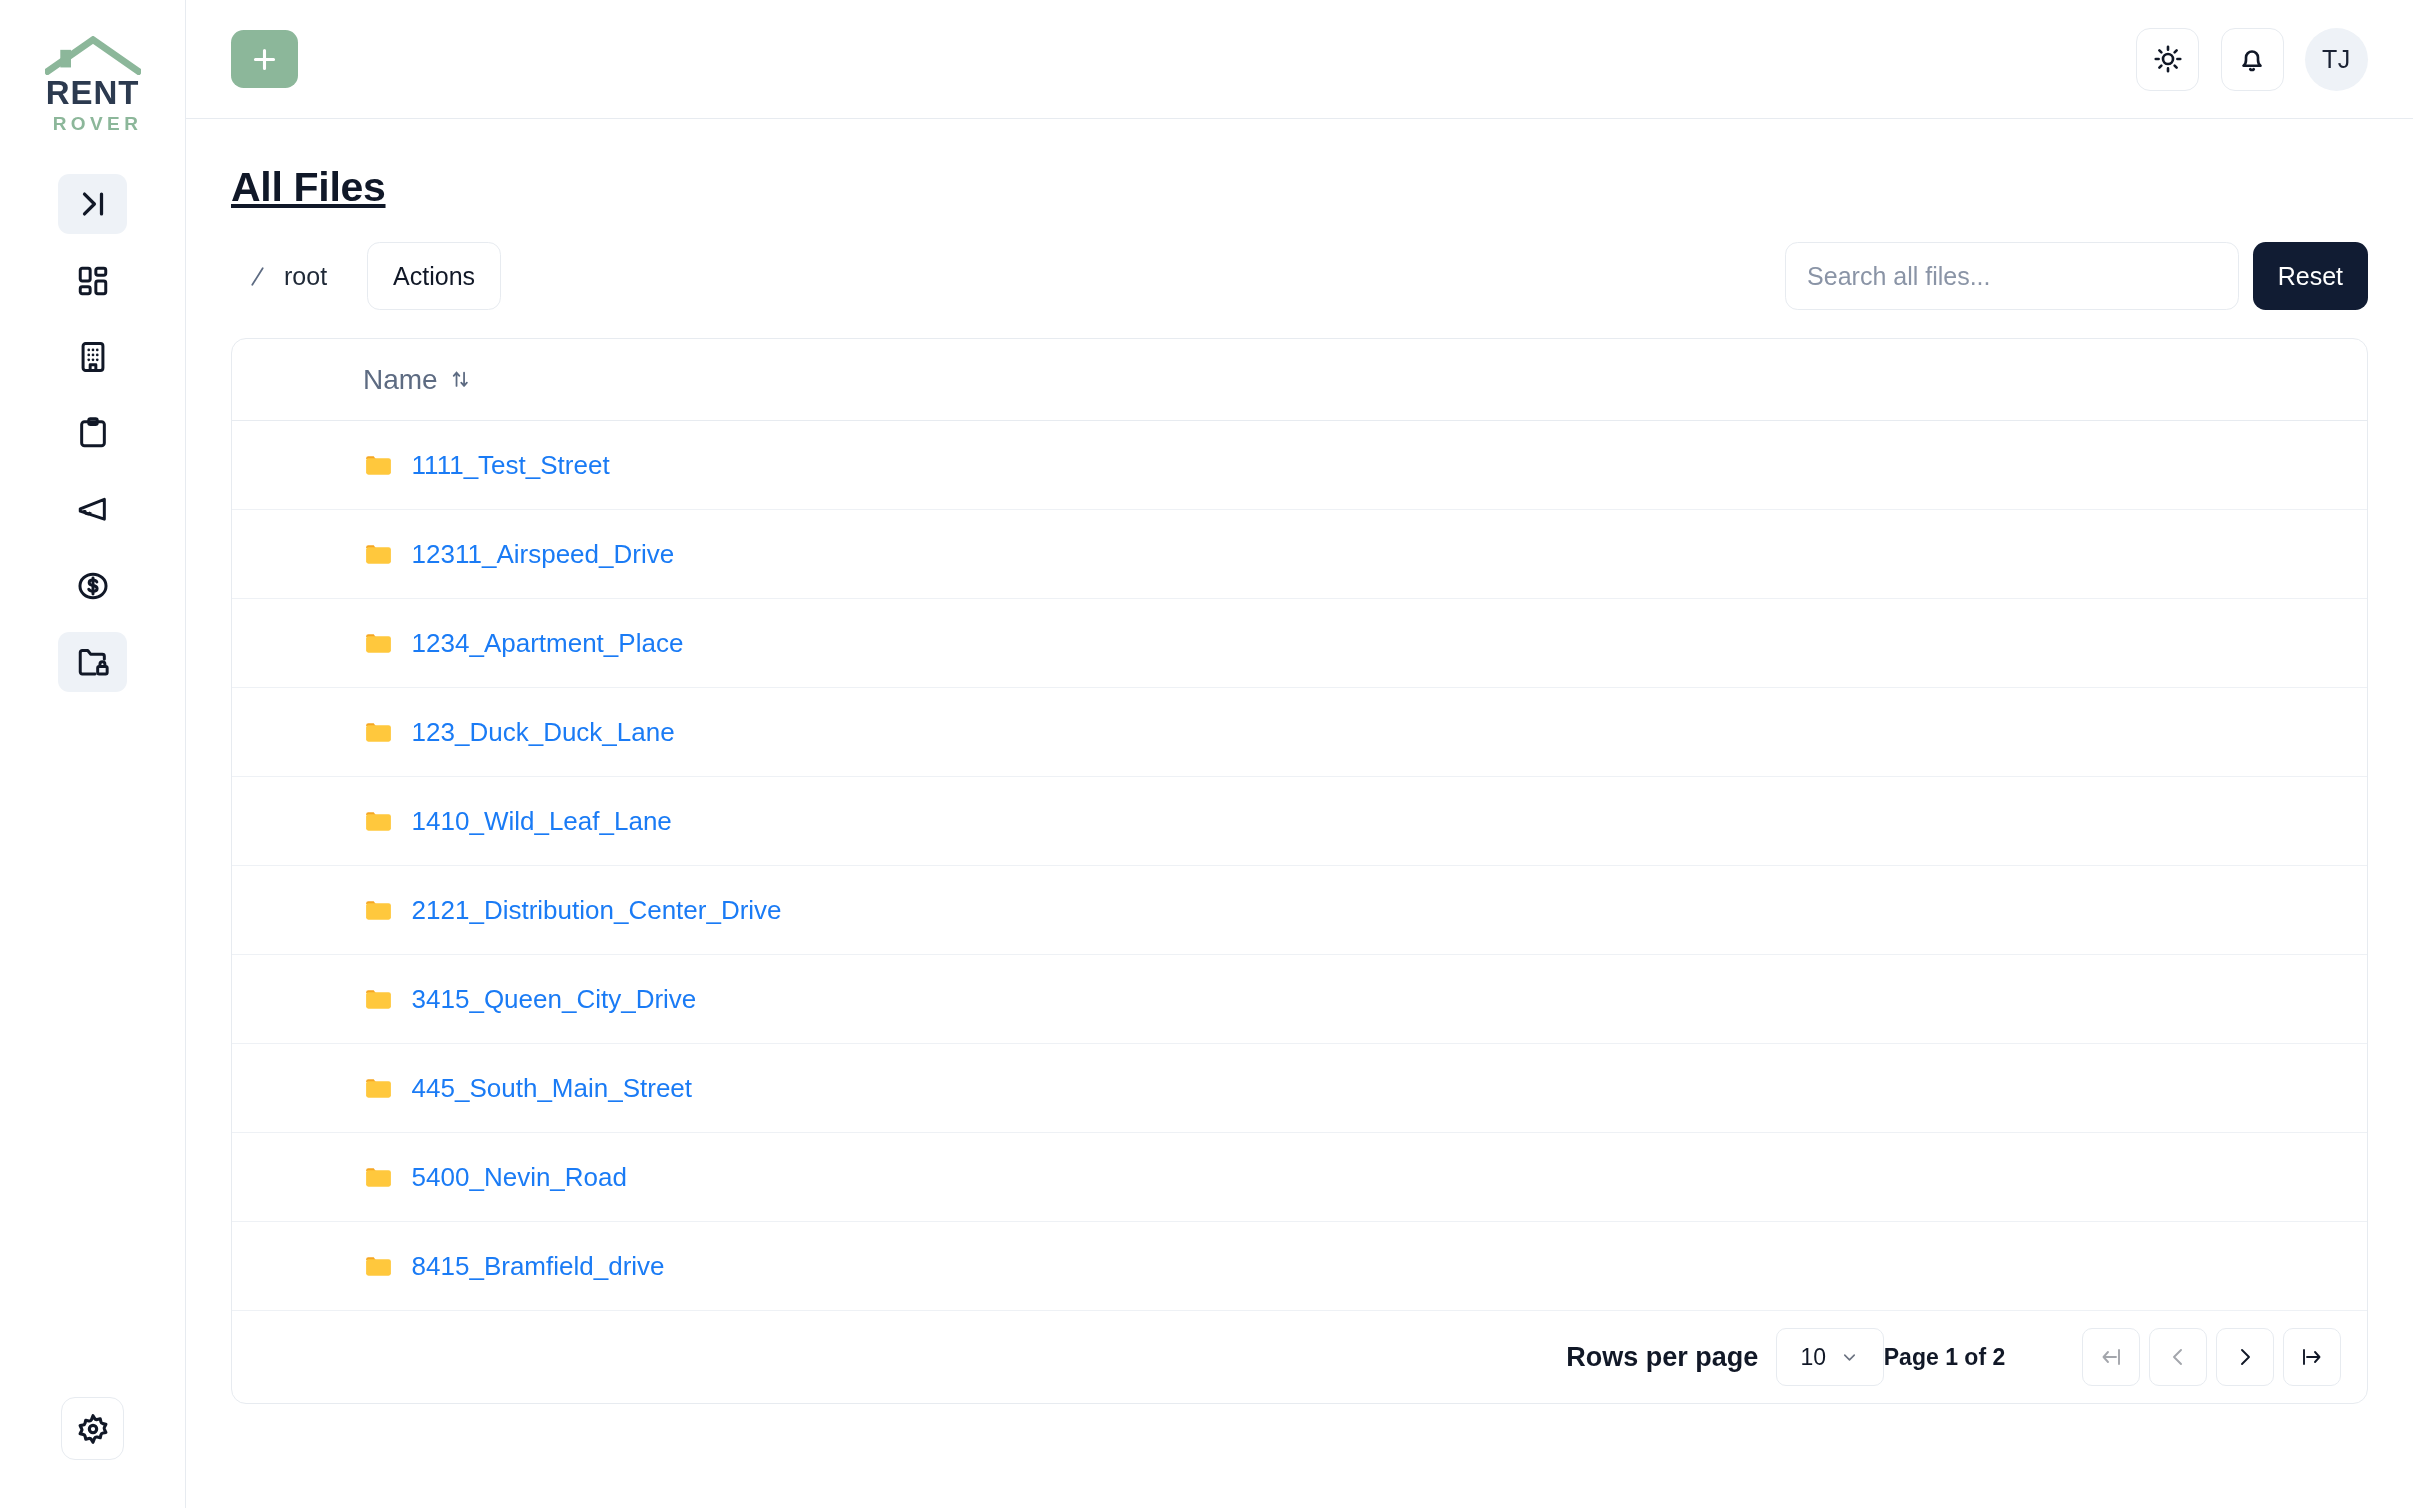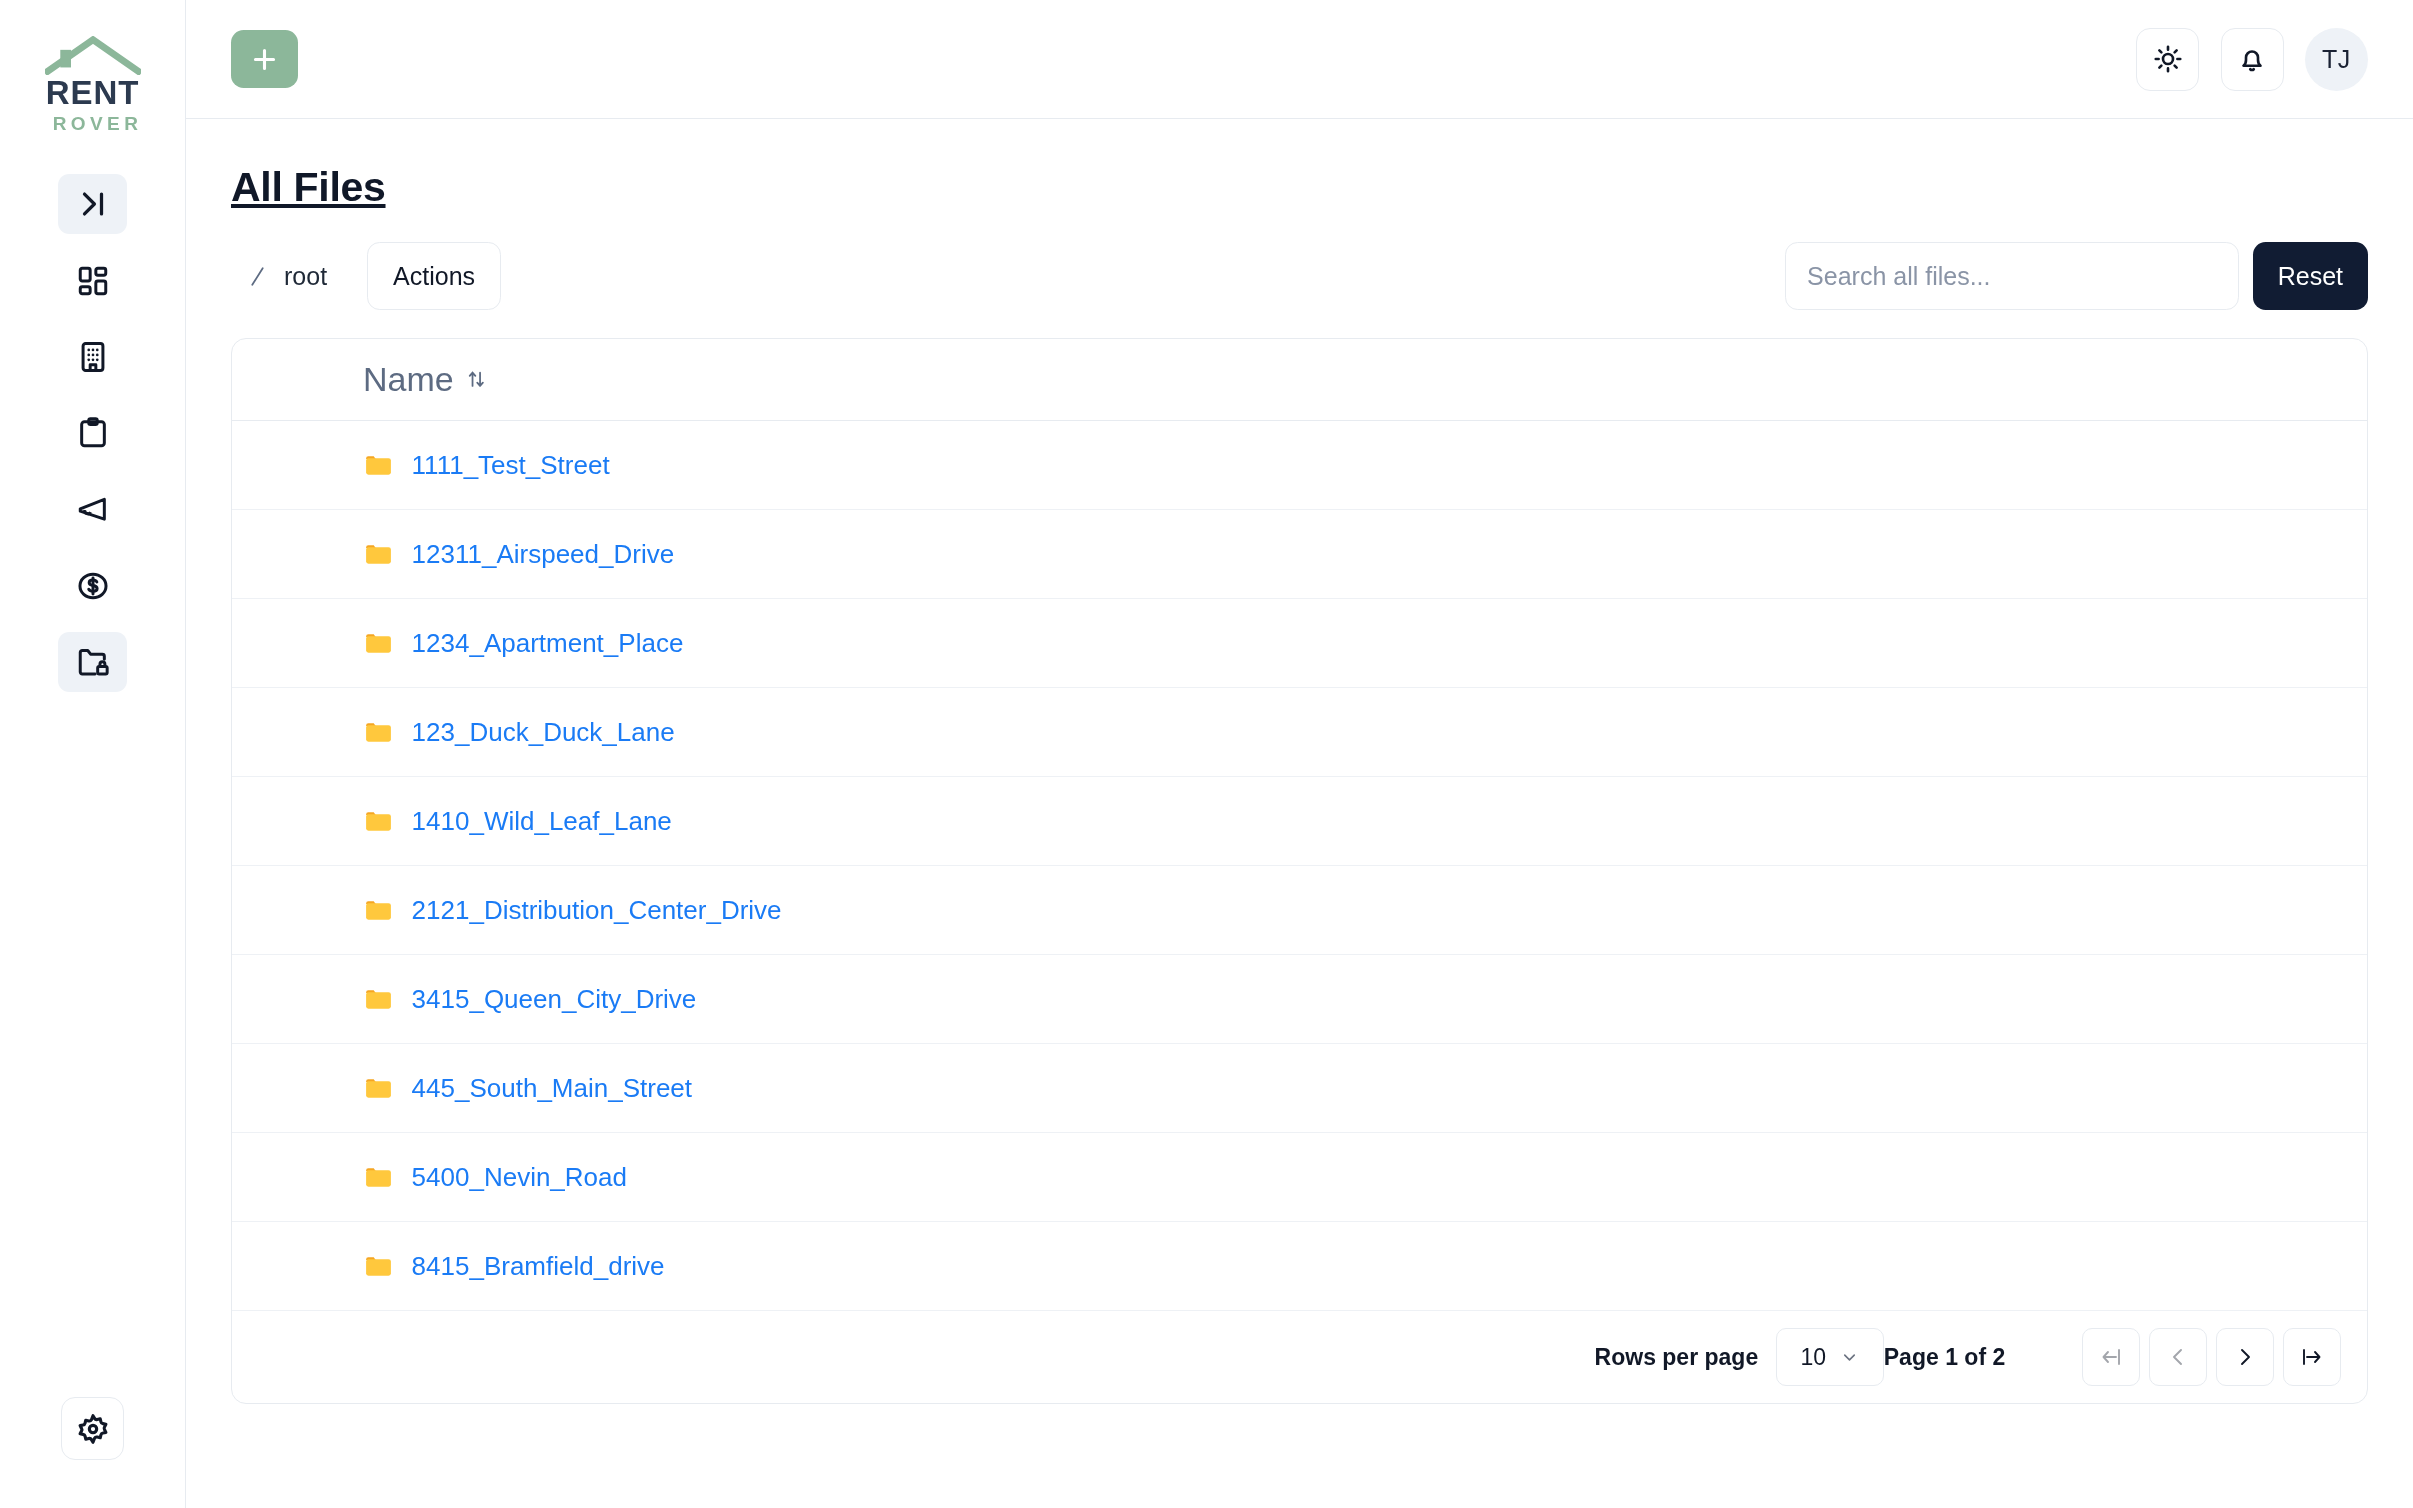--- a/index.html
+++ b/index.html
@@ -257,21 +257,21 @@
     border-bottom: 1.9px solid #e7ebf0;
     padding-left: 131px;
   }
   .th-name {
     display: flex;
     align-items: center;
     gap: 11.3px;
     cursor: pointer;
   }
   .th-label {
-    font-size: 34px;
+    font-size: 28px;
     color: #5d6b82;
     font-weight: 400;
   }
   .th-name svg { width: 22.6px; height: 22.6px; display:block; }
 
   .row {
     height: 89px;
     display: flex;
     align-items: center;
     border-bottom: 1.9px solid #eef1f5;
@@ -293,21 +293,21 @@
   .table-foot {
     height: 92px;
     display: flex;
     align-items: center;
     justify-content: flex-end;
     padding-right: 26.4px;
     gap: 0;
   }
 
   .rows-label {
-    font-size: 23px;
+    font-size: 27px;
     color: #111827;
     font-weight: 700;
   }
 
   .rows-select {
     margin-left: 17.6px;
     width: 108px;
     height: 58px;
     border: 1.9px solid #e7ebf0;
     border-radius: 10px;

